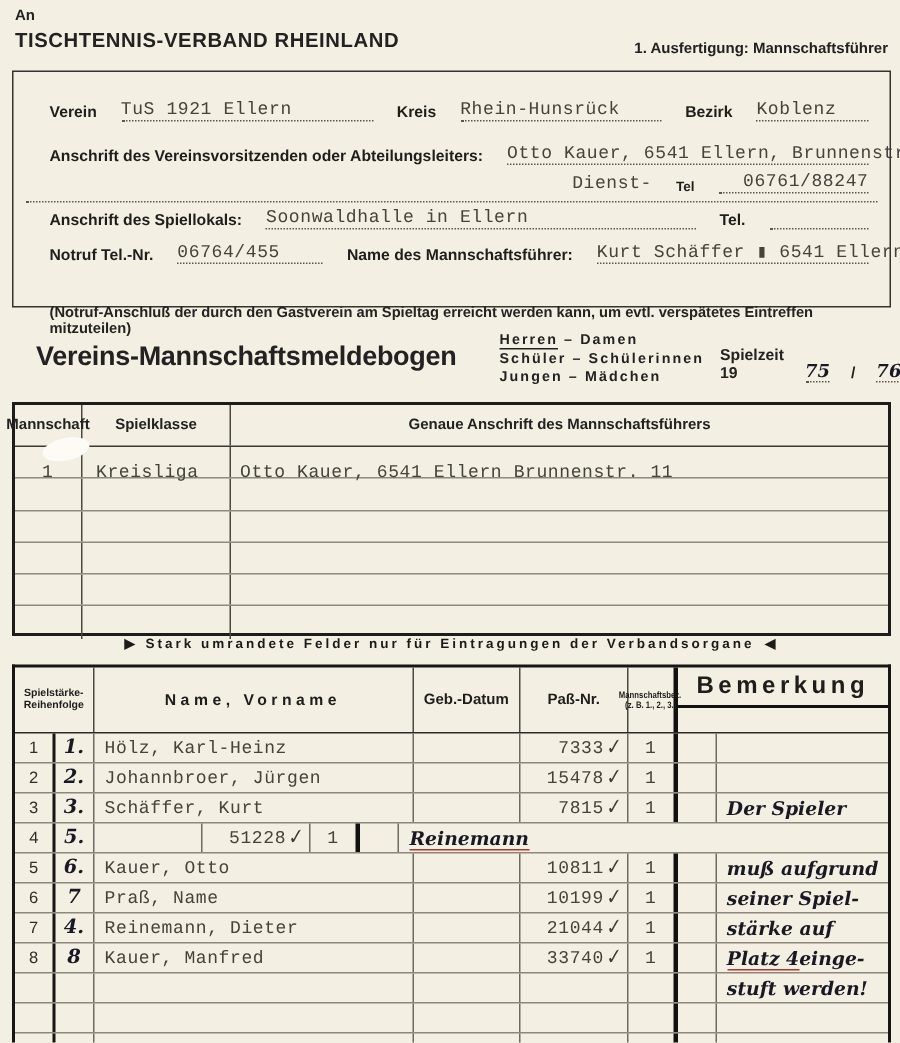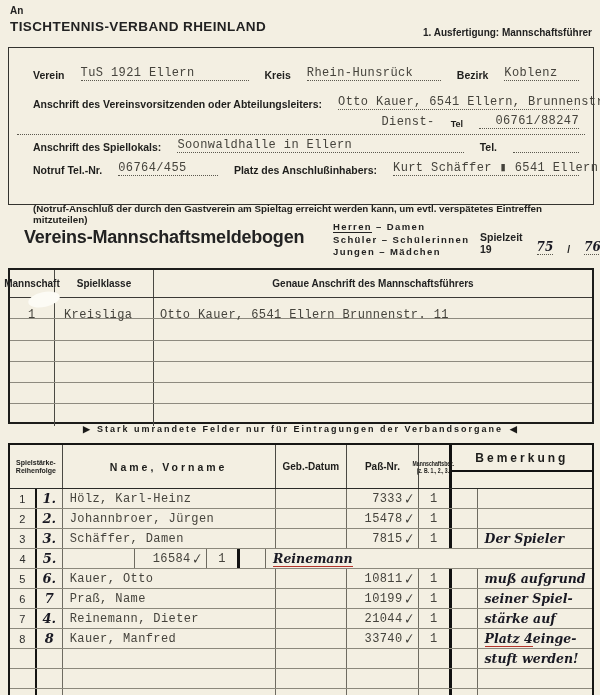--- a/index.html
+++ b/index.html
@@ -58,21 +58,21 @@
   .roster{left:8px;top:443px;width:586px;height:260px;border:2px solid #161614;border-bottom:none;box-sizing:border-box;background:transparent;}
   .hrow{display:flex;height:44px;border-bottom:1.5px solid #2a2a27;box-sizing:border-box;}
   .hcell{display:flex;flex-direction:column;align-items:center;justify-content:center;box-sizing:border-box;
          font-weight:700;color:#1d1d1b;}
   .h-a{width:53px;font-size:7px;line-height:8px;border-right:1px solid #4a4943;}
   .h-name{width:214px;font-size:10.5px;letter-spacing:3px;border-right:1px solid #4a4943;}
   .h-geb{width:72px;font-size:10px;border-right:1px solid #4a4943;}
   .h-pass{width:72px;font-size:10px;border-right:1px solid #4a4943;}
   .h-mann{width:33px;font-size:6.3px;line-height:7px;border-right:3px solid #111;overflow:visible;}
   .h-mann span{transform:scaleX(.82);white-space:nowrap;}
-  .h-rem{width:141px;font-size:12px;letter-spacing:3px;border-bottom:2px solid #111;height:27px;}
+  .h-rem{width:141px;font-size:16px;letter-spacing:3px;border-bottom:2px solid #111;height:27px;}
   .rrow{display:flex;height:20px;box-sizing:border-box;border-bottom:1px solid #8b887c;}
   .cell{box-sizing:border-box;display:flex;align-items:center;overflow:hidden;}
   .c1{width:27px;justify-content:center;font-size:11px;color:#2e2e2c;border-right:2.5px solid #151513;}
   .c2{width:26px;justify-content:center;font-size:13px;border-right:1px solid #6e6b61;}
   .c3{width:214px;padding-left:7px;border-right:1px solid #6e6b61;}
   .c4{width:72px;border-right:1px solid #6e6b61;}
   .c5{width:72px;justify-content:flex-end;padding-right:3px;border-right:1px solid #6e6b61;}
   .c6{width:33px;justify-content:center;border-right:3px solid #111;}
   .c7{width:26px;border-right:1px solid #6e6b61;}
   .c8{width:115px;padding-left:7px;font-size:12.5px;overflow:visible;}
@@ -108,21 +108,21 @@
   <div class="rule" style="top:86px;"></div>
   <div class="flexrow" style="top:90px;">
     <span class="lbl">Anschrift des Spiellokals:</span>
     <span class="typed dotted grow">Soonwaldhalle in Ellern</span>
     <span class="lbl">Tel.</span>
     <span class="dotted" style="width:66px;"></span>
   </div>
   <div class="flexrow" style="top:112px;">
     <span class="lbl">Notruf Tel.-Nr.</span>
     <span class="typed dotted" style="width:110px;">06764/455</span>
-    <span class="lbl">Platz des Anschlußinhabers:</span>
+    <span class="lbl">Name des Mannschaftsführer:</span>
     <span class="typed dotted grow">Kurt Schäffer ▮ 6541 Ellern</span>
   </div>
   <div class="foot">(Notruf-Anschluß der durch den Gastverein am Spieltag erreicht werden kann, um evtl. verspätetes Eintreffen mitzuteilen)</div>
 </div>
 
 <div class="abs big-title">Vereins-Mannschaftsmeldebogen</div>
 <div class="abs cats">
     <div><span class="u">Herren</span><span> – Damen</span></div>
     <div><span>Schüler – Schülerinnen</span></div>
     <div><span>Jungen – Mädchen</span></div>
@@ -224,38 +224,38 @@
           <span>15478</span>
           <span class="chk">✓</span>
         </div>
         <div class="cell c6 typed">1</div>
         <div class="cell c7"></div>
         <div class="cell c8 hand"></div>
       </div>
       <div class="rrow">
         <div class="cell c1">3</div>
         <div class="cell c2 hand">3.</div>
-        <div class="cell c3 typed">Schäffer, Damen</div>
+        <div class="cell c3 typed">Schäffer, Kurt</div>
         <div class="cell c4"></div>
         <div class="cell c5 typed">
           <span>7815</span>
           <span class="chk">✓</span>
         </div>
         <div class="cell c6 typed">1</div>
         <div class="cell c7"></div>
         <div class="cell c8 hand">
           <span>Der Spieler</span>
         </div>
       </div>
       <div class="rrow">
         <div class="cell c1">4</div>
         <div class="cell c2 hand">5.</div>
         <div class="cell c4"></div>
         <div class="cell c5 typed">
-          <span>16584</span>
+          <span>51228</span>
           <span class="chk">✓</span>
         </div>
         <div class="cell c6 typed">1</div>
         <div class="cell c7"></div>
         <div class="cell c8 hand">
           <span class="red-u">Reinemann</span>
         </div>
       </div>
       <div class="rrow">
         <div class="cell c1">5</div>

